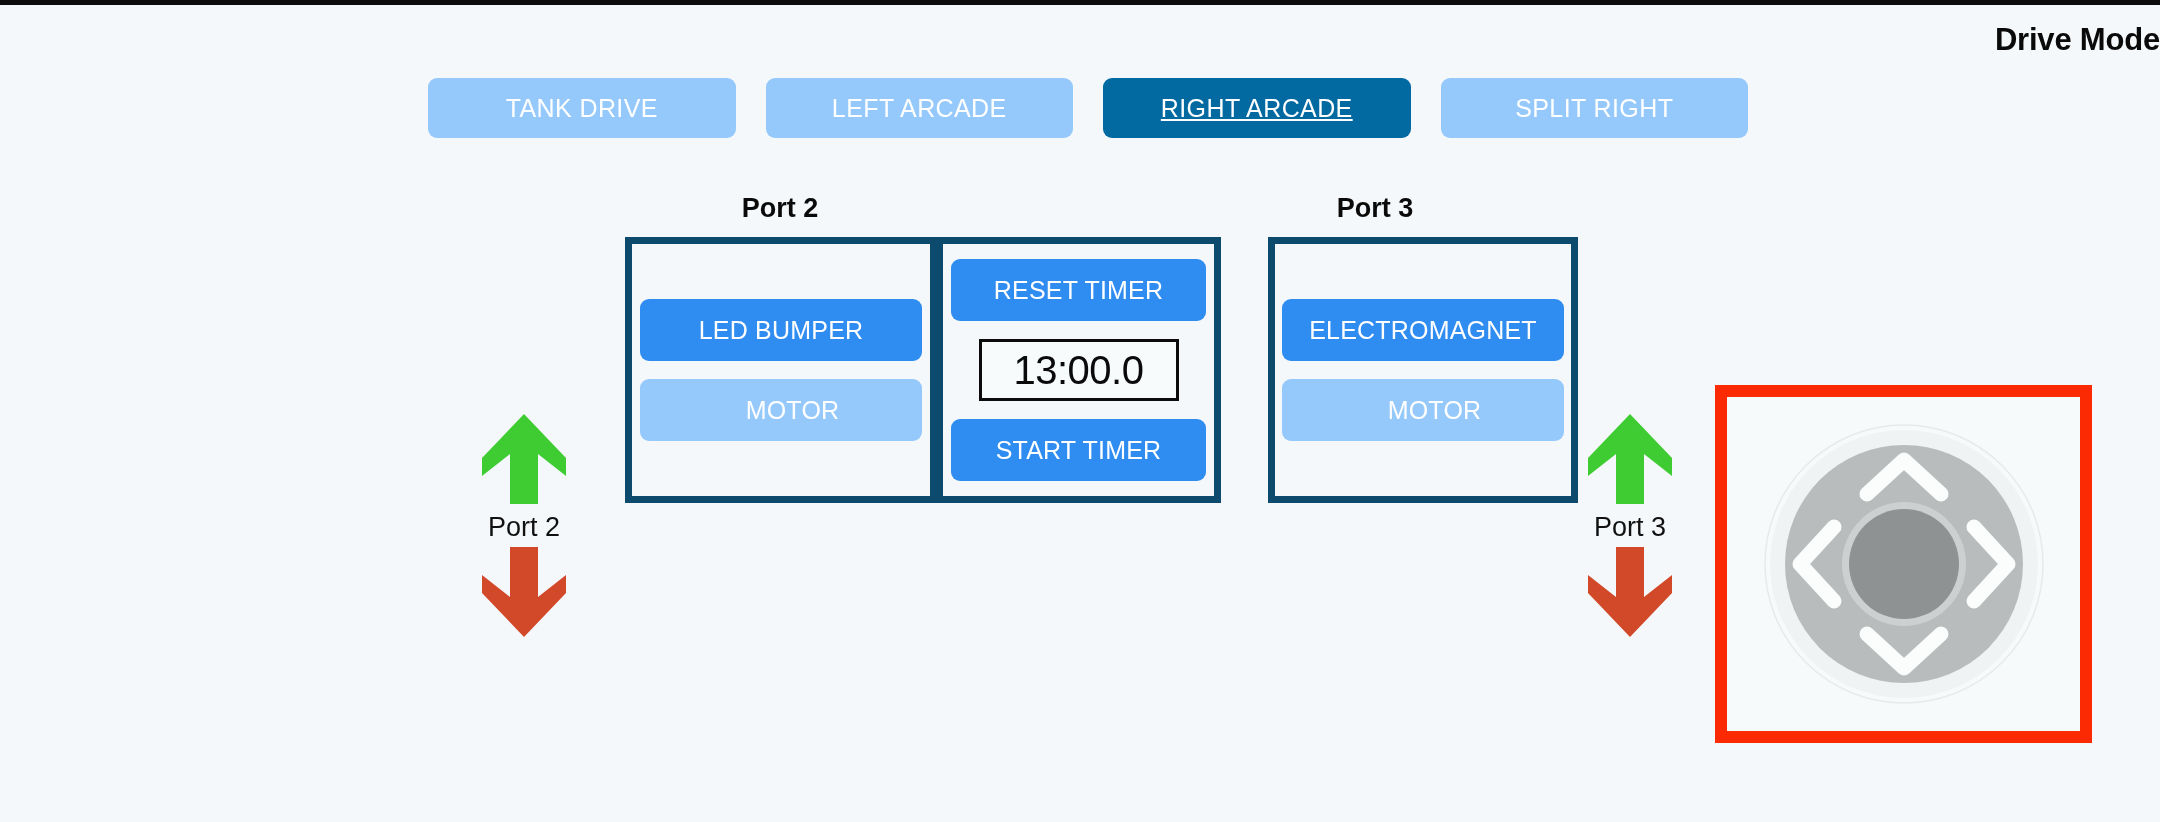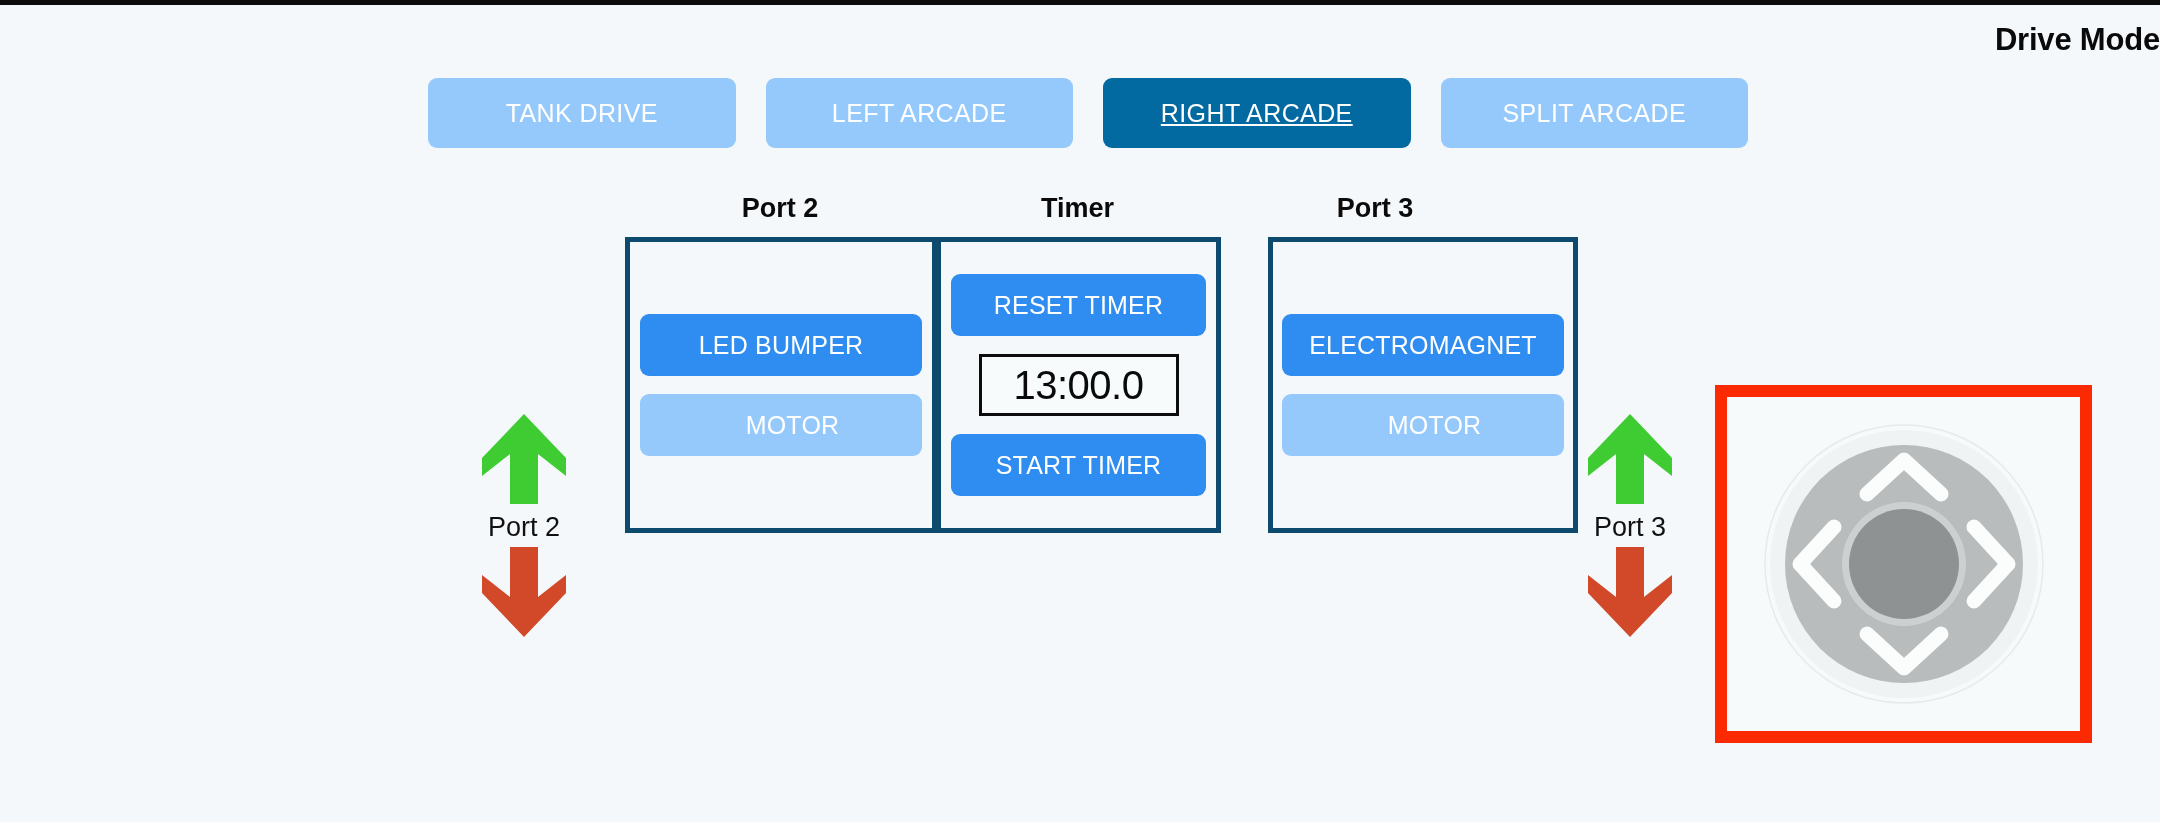--- a/index.html
+++ b/index.html
@@ -40,21 +40,21 @@
   .mode-row {
     position: absolute;
     left: 428px;
     top: 78px;
     width: 1320px;
     display: flex;
     gap: 30px;
   }
   .mode-btn {
     flex: 1 1 0;
-    height: 70px;
+    height: 60px;
     border: none;
     border-radius: 9px;
     background: #96c9fb;
     color: #ffffff;
     font-size: 25px;
     font-family: "Liberation Sans", sans-serif;
     letter-spacing: 0.4px;
     display: flex;
     align-items: center;
     justify-content: center;
@@ -75,22 +75,22 @@
     text-align: center;
   }
   #heading-port2 { left: 625px;  top: 193px; width: 310px; }
   #heading-timer { left: 935px;  top: 193px; width: 285px; }
   #heading-port3 { left: 1220px; top: 193px; width: 310px; }
 
   
   .panel {
     position: absolute;
     top: 237px;
-    height: 296px;
-    border: 5px solid #0c4a6e;
+    height: 266px;
+    border: 7px solid #0c4a6e;
     background: #f4f8fa;
     box-sizing: border-box;
     display: flex;
     flex-direction: column;
     justify-content: center;
     align-items: center;
     gap: 18px;
   }
   #panel-port2 { left: 625px;  width: 312px; }
   #panel-timer { left: 936px;  width: 285px; }
@@ -172,25 +172,24 @@
 <div id="stage">
 
   <div class="top-strip"></div>
 
   <div class="drive-mode-title">Drive Mode</div>
 
   <div class="mode-row">
     <button class="mode-btn">TANK DRIVE</button>
     <button class="mode-btn">LEFT ARCADE</button>
     <button class="mode-btn active">RIGHT ARCADE</button>
-    <button class="mode-btn">SPLIT ARCADE</button>
+    <button class="mode-btn">SPLIT RIGHT</button>
   </div>
 
   <div class="panel-heading" id="heading-port2">Port 2</div>
-  <div class="panel-heading" id="heading-timer">Timer</div>
   <div class="panel-heading" id="heading-port3">Port 3</div>
 
   <div class="panel" id="panel-port2">
     <button class="device-btn">LED BUMPER</button>
     <button class="device-btn muted">MOTOR</button>
   </div>
 
   <div class="panel" id="panel-timer">
     <button class="device-btn">RESET TIMER</button>
     <div class="timer-readout">13:00.0</div>

